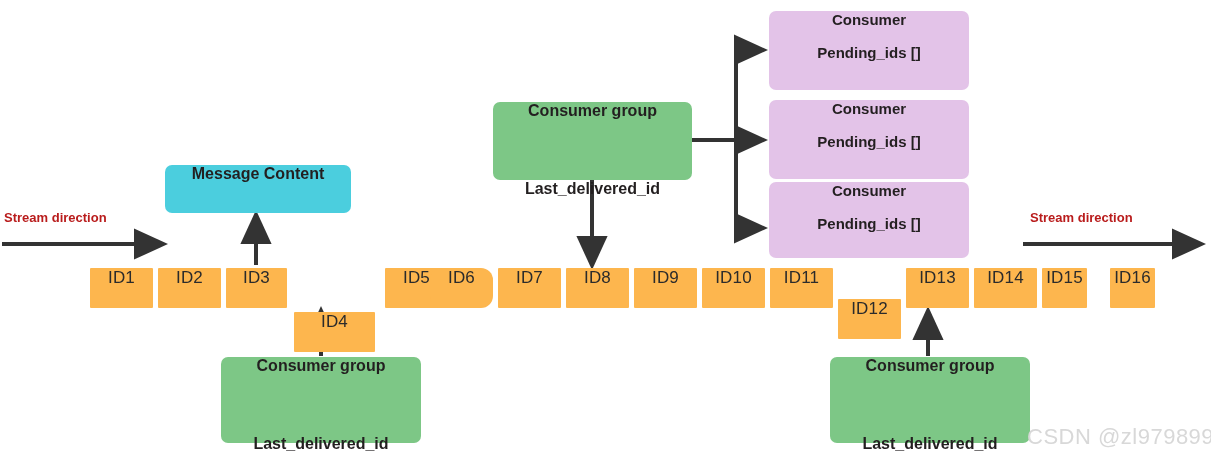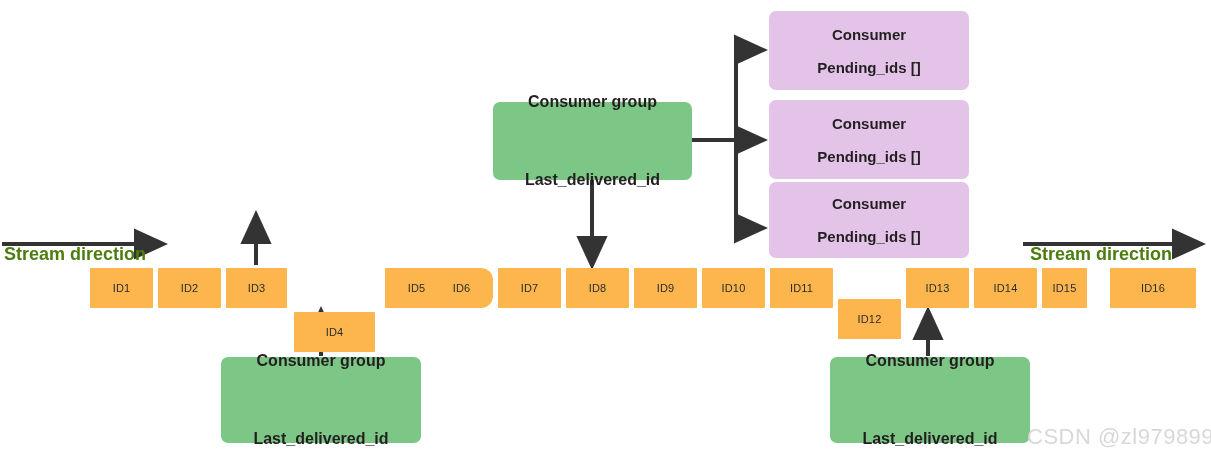--- a/index.html
+++ b/index.html
@@ -24,28 +24,28 @@
     width: 1211px;
     height: 459px;
     pointer-events: none;
   }
   .node {
     position: absolute;
     box-sizing: border-box;
     display: flex;
     flex-direction: column;
     align-items: center;
-    justify-content: center;
+    justify-content: flex-start;
     font-weight: bold;
     color: #231f20;
     text-align: center;
   }
   .id-box {
     height: 40px;
-    font-size: 11px;
+    font-size: 17px;
     font-weight: normal;
     letter-spacing: 0.2px;
     color: #2b2b2b;
     border-radius: 1px;
   }
   .msg-box {
     border-radius: 7px;
     font-size: 16px;
   }
   .cg-box {
@@ -55,25 +55,24 @@
   }
   .cg-box .line1 { display: block; }
   .cg-box .line2 { display: block; margin-top: 40px; }
   .consumer-box {
     border-radius: 7px;
     font-size: 15px;
     gap: 16px;
   }
   .stream-label {
     position: absolute;
-    font-size: 18px;
+    font-size: 13px;
     font-weight: bold;
-    color: #4d7c0f;
+    color: #b91c1c;
     white-space: nowrap;
-    margin-top: 34px;
   }
   .watermark {
     position: absolute;
     font-size: 22px;
     color: #d8d8d8;
     white-space: nowrap;
     font-weight: normal;
     letter-spacing: 0.5px;
   }
 </style>
@@ -119,20 +118,23 @@
       <line x1="736" y1="50" x2="762" y2="50" stroke="#333333" stroke-width="4" marker-end="url(#arrowhead)"></line>
       <line x1="736" y1="140" x2="762" y2="140" stroke="#333333" stroke-width="4" marker-end="url(#arrowhead)"></line>
       <line x1="736" y1="228" x2="762" y2="228" stroke="#333333" stroke-width="4" marker-end="url(#arrowhead)"></line>
     </g>
   </svg>
 
   <div class="stream-label" style="left:4px; top:210px;">Stream direction</div>
 
   <div class="stream-label" style="left:1030px; top:210px;">Stream direction</div>
 
+  <div class="node msg-box" style="left:165px; top:165px; width:186px; height:48px; background:#4BCEDE;">
+    <span>Message Content</span>
+  </div>
 
   <div class="node cg-box" style="left:493px; top:102px; width:199px; height:78px; background:#7DC786;">
     <span class="line1">Consumer group</span>
     <span class="line2">Last_delivered_id</span>
   </div>
 
   <div class="node cg-box" style="left:221px; top:357px; width:200px; height:86px; background:#7DC786;">
     <span class="line1">Consumer group</span>
     <span class="line2">Last_delivered_id</span>
   </div>
@@ -196,20 +198,20 @@
       </div>
       <div class="node id-box" style="position: absolute; left: 906px; top: 268px; width: 63px; background: rgb(253, 182, 78);">
         <span>ID13</span>
       </div>
       <div class="node id-box" style="position: absolute; left: 974px; top: 268px; width: 63px; background: rgb(253, 182, 78);">
         <span>ID14</span>
       </div>
       <div class="node id-box" style="position: absolute; left: 1042px; top: 268px; width: 45px; background: rgb(253, 182, 78);">
         <span>ID15</span>
       </div>
-      <div class="node id-box" style="position: absolute; left: 1110px; top: 268px; width: 86px; background: rgb(253, 182, 78);">
+      <div class="node id-box" style="position: absolute; left: 1110px; top: 268px; width: 45px; background: rgb(253, 182, 78);">
         <span>ID16</span>
       </div>
     </div>
 
   <div class="watermark" style="left:1027px; top:424px;">CSDN @zl979899</div>
 
 </div>
 
 </body></html>

